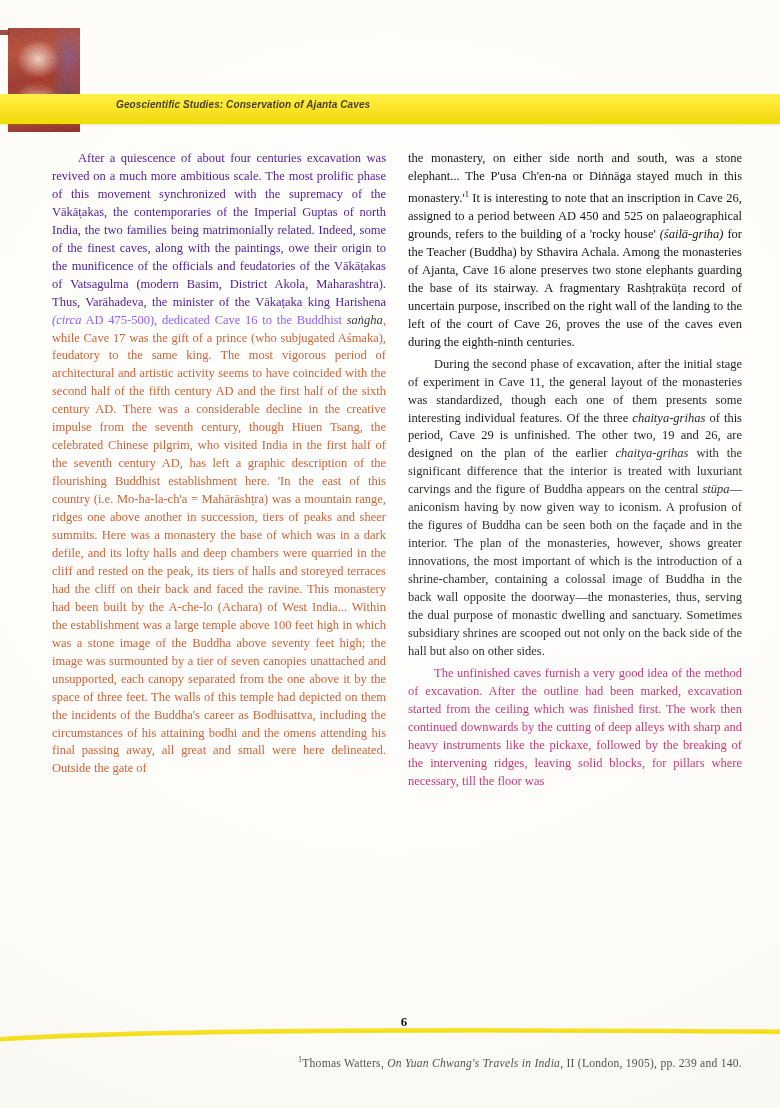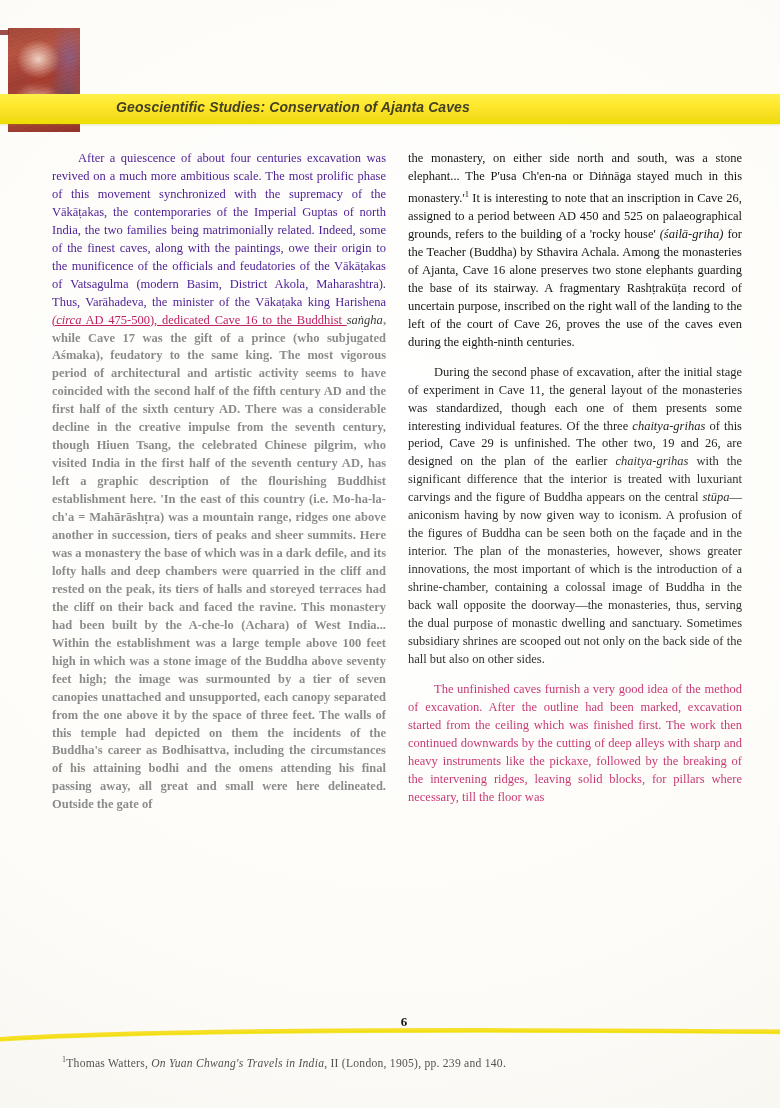--- a/index.html
+++ b/index.html
@@ -35,21 +35,21 @@
     box-shadow: 0 1px 2px rgba(180,160,0,0.25);
   }
   .header-title {
     position: absolute;
     left: 116px;
     top: 99px;
     width: 560px;
     font-family: "Liberation Sans", "DejaVu Sans", sans-serif;
     font-style: italic;
     font-weight: bold;
-    font-size: 14px;
+    font-size: 10px;
     letter-spacing: 0.1px;
     color: #2a2a22;
     opacity: 0.88;
   }
 
   .thumb {
     position: absolute;
     left: 8px;
     top: 28px;
     width: 72px;
@@ -101,28 +101,28 @@
   }
   .col p {
     margin: 0;
     text-align: justify;
     text-justify: inter-word;
     font-size: 12.5px;
     line-height: 17.95px;
     color: #1b1b1b;
     hyphens: none;
   }
-  .col p + p { margin-top: 12px; }
+  .col p + p { margin-top: 4px; }
   .indent { text-indent: 26px; }
 
   
   .fade-0 { color: #4c1d95; }
-  .fade-1 { color: #be185d; opacity: 0.97; text-decoration: underline; }
+  .fade-1 { color: #8b5cf6; opacity: 0.97; }
   .fade-2 { color: #242422; opacity: 0.90; margin-top: 41px; }
-  .fade-3 { color: #737373; opacity: 0.82; filter: blur(0.12px); font-weight: bold; }
+  .fade-3 { color: #c2410c; opacity: 0.82; filter: blur(0.12px); }
 
   .rfade-0 { color: #151515; }
   .rfade-1 { color: #1b1b1b; opacity: 0.98; }
   .rfade-2 { color: #222220; opacity: 0.93; }
   .rfade-3 { color: #be185d; opacity: 0.86; filter: blur(0.12px); }
 
   i, .ital { font-style: italic; }
   .sup { font-size: 8.5px; vertical-align: super; }
 
   
@@ -153,20 +153,21 @@
     position: absolute;
     left: 62px;
     top: 1052px;
     width: 680px;
     font-size: 11.6px;
     line-height: 15px;
     color: #3a3a36;
     opacity: 0.88;
     filter: blur(0.12px);
     letter-spacing: 0.25px;
+    text-align: right;
   }
   .footnote .fn-mark {
     font-size: 8px;
     vertical-align: super;
   }
 </style>
 </head>
 <body>
 
 <div class="page-scan"></div>

